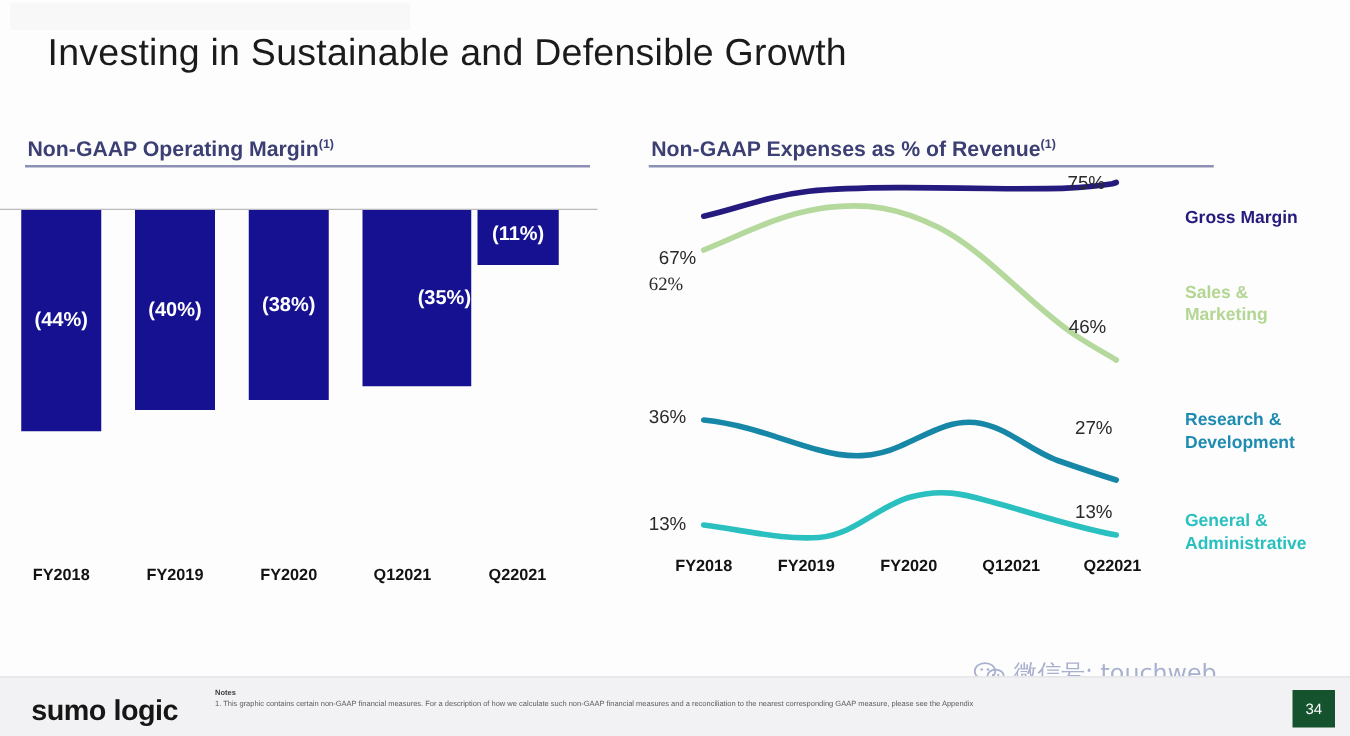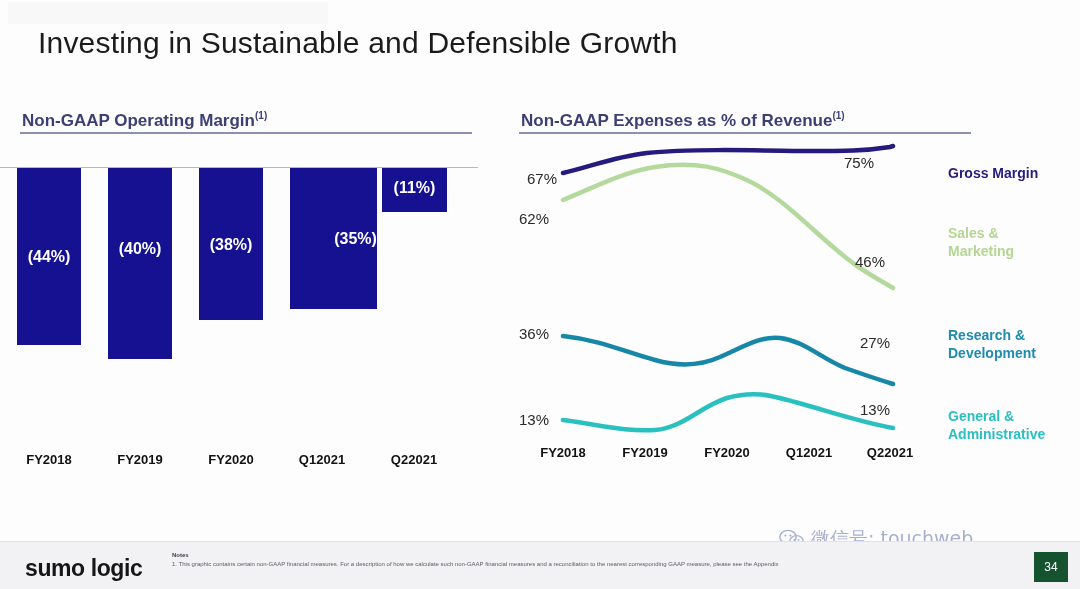--- a/index.html
+++ b/index.html
@@ -112,21 +112,21 @@
     <span>Non-GAAP Operating Margin</span><span class="sup">(1)</span>
   </div>
   <div class="head-rule" style="left:20px;top:132px;width:452px;"></div>
 
   <div id="bar-chart">
     <div class="zero-line"></div>
 
     <div class="bar" style="left:17px;width:64px;height:177px;">
       <div class="bar-label" style="top:80px;">(44%)</div>
     </div>
-    <div class="bar" style="left:108px;width:64px;height:191px;">
+    <div class="bar" style="left:108px;width:64px;height:160px;">
       <div class="bar-label" style="top:72px;">(40%)</div>
     </div>
     <div class="bar" style="left:199px;width:64px;height:152px;">
       <div class="bar-label" style="top:68px;">(38%)</div>
     </div>
     <div class="bar" style="left:290px;width:65px;height:141px;padding-left:22px;">
       <div class="bar-label" style="top:62px;">(35%)</div>
     </div>
     <div class="bar" style="left:382px;width:65px;height:44px;">
       <div class="bar-label" style="top:11px;">(11%)</div>
@@ -145,23 +145,23 @@
   <div class="head-rule" style="left:519px;top:132px;width:452px;"></div>
 
   <div id="line-chart">
     <svg id="line-svg" width="575" height="340" viewBox="0 0 575 340">
       <path fill="none" stroke="#251a7d" stroke-width="4.5" stroke-linecap="round" d="M 58,33 C 85,27 108,17 142,13 C 180,9 240,10 300,11 C 340,11 360,11 385,7 L 388,6"></path>
       <path fill="none" stroke="#b5d99c" stroke-width="4.5" stroke-linecap="round" d="M 58,60 C 90,47 118,32 150,27 C 190,21 215,27 246,42 C 285,62 320,105 355,128 C 370,138 380,143 388,148"></path>
       <path fill="none" stroke="#1787a8" stroke-width="4.5" stroke-linecap="round" d="M 58,196 C 95,200 120,212 150,220 C 175,227 195,226 215,217 C 240,206 255,196 275,198 C 300,201 315,218 340,228 C 360,235 375,240 388,244"></path>
       <path fill="none" stroke="#2bc0c0" stroke-width="4.5" stroke-linecap="round" d="M 58,280 C 95,285 122,292 150,290 C 178,288 196,266 222,258 C 250,250 268,256 290,262 C 320,270 355,282 388,288"></path>
     </svg>
 
-    <div class="pt-label" style="left:22px;top:30px;text-align:center;">67%</div>
-    <div class="pt-label" style="left:339px;top:-2px;margin-top:16px;">75%</div>
-    <div class="pt-label" style="left:14px;top:70px;">62%</div>
+    <div class="pt-label" style="left:22px;top:58px;text-align:center;">67%</div>
+    <div class="pt-label" style="left:349px;top:-2px;">75%</div>
+    <div class="pt-label" style="left:14px;top:80px;font-family:Liberation Serif, serif;">62%</div>
     <div class="pt-label" style="left:350px;top:113px;">46%</div>
     <div class="pt-label" style="left:14px;top:185px;">36%</div>
     <div class="pt-label" style="left:355px;top:194px;">27%</div>
     <div class="pt-label" style="left:14px;top:271px;">13%</div>
     <div class="pt-label" style="left:355px;top:261px;">13%</div>
 
     <div class="legend-item" style="left:443px;top:24px;color:#251a7d;">
       <span>Gross Margin</span>
     </div>
     <div class="legend-item" style="left:443px;top:186px;color:#1e8bb0;width:120px;white-space:normal;">

